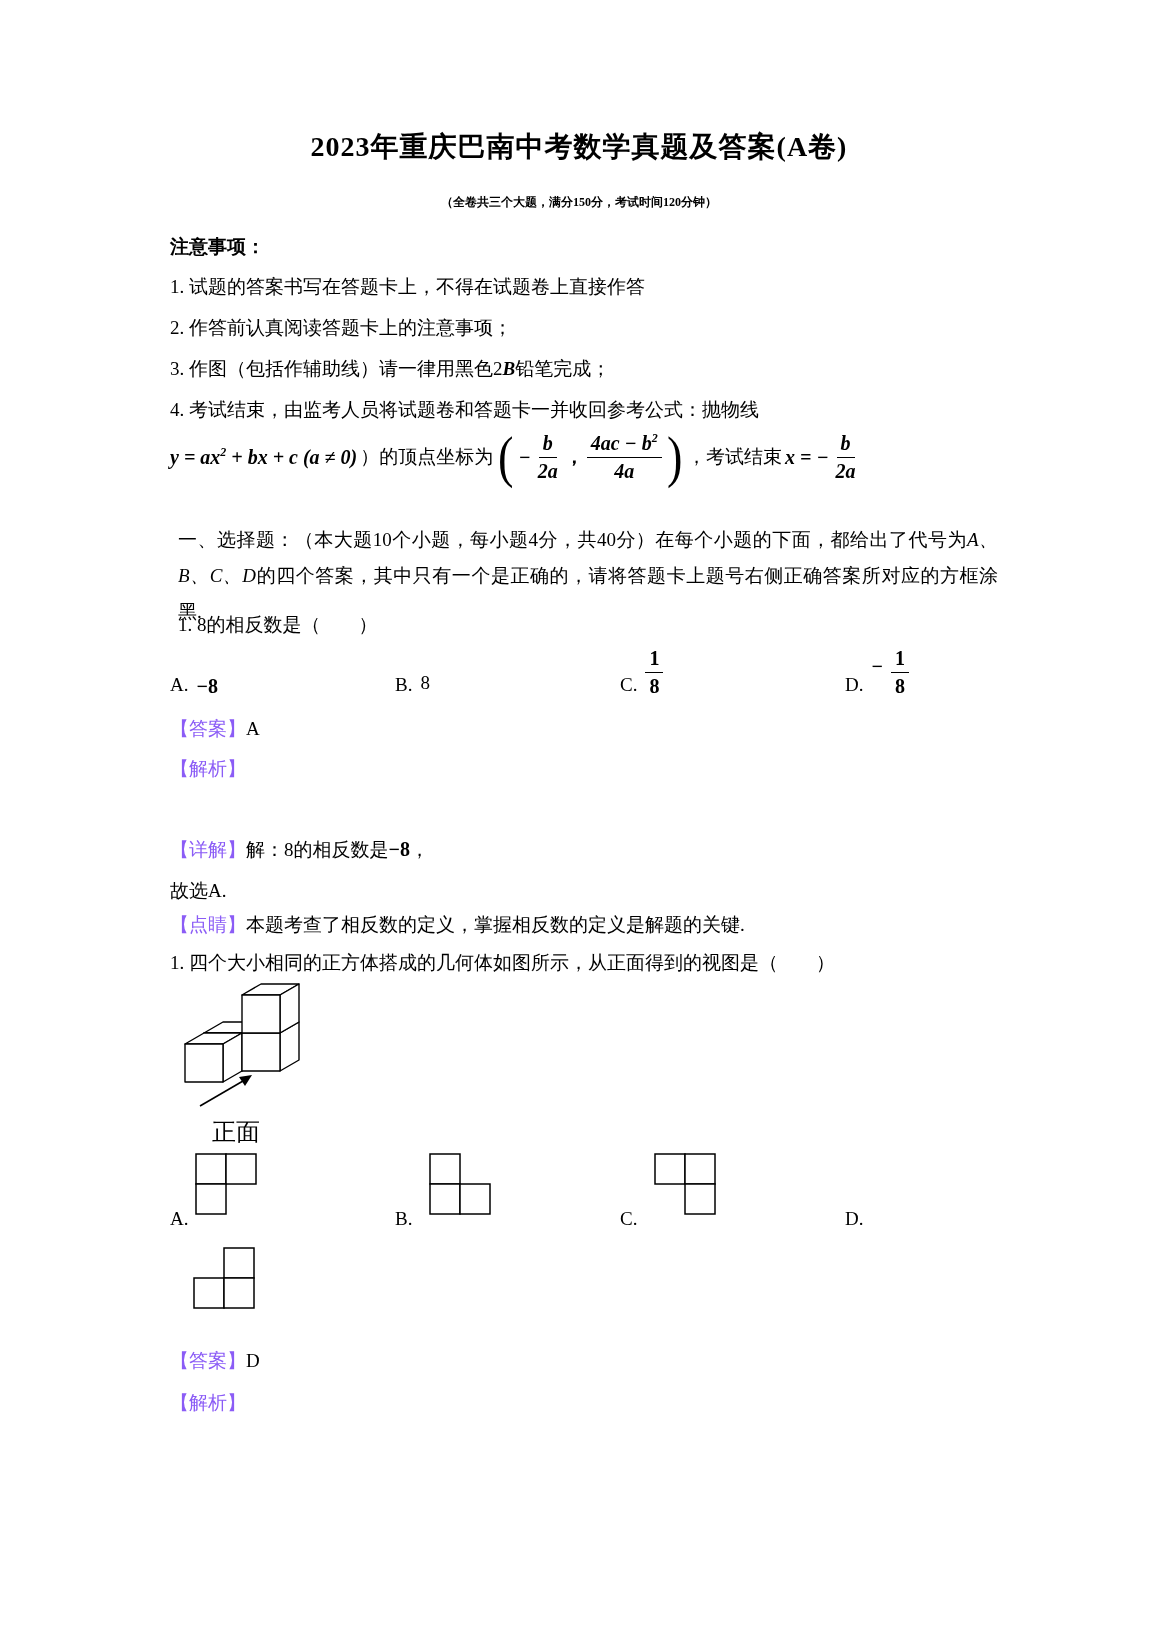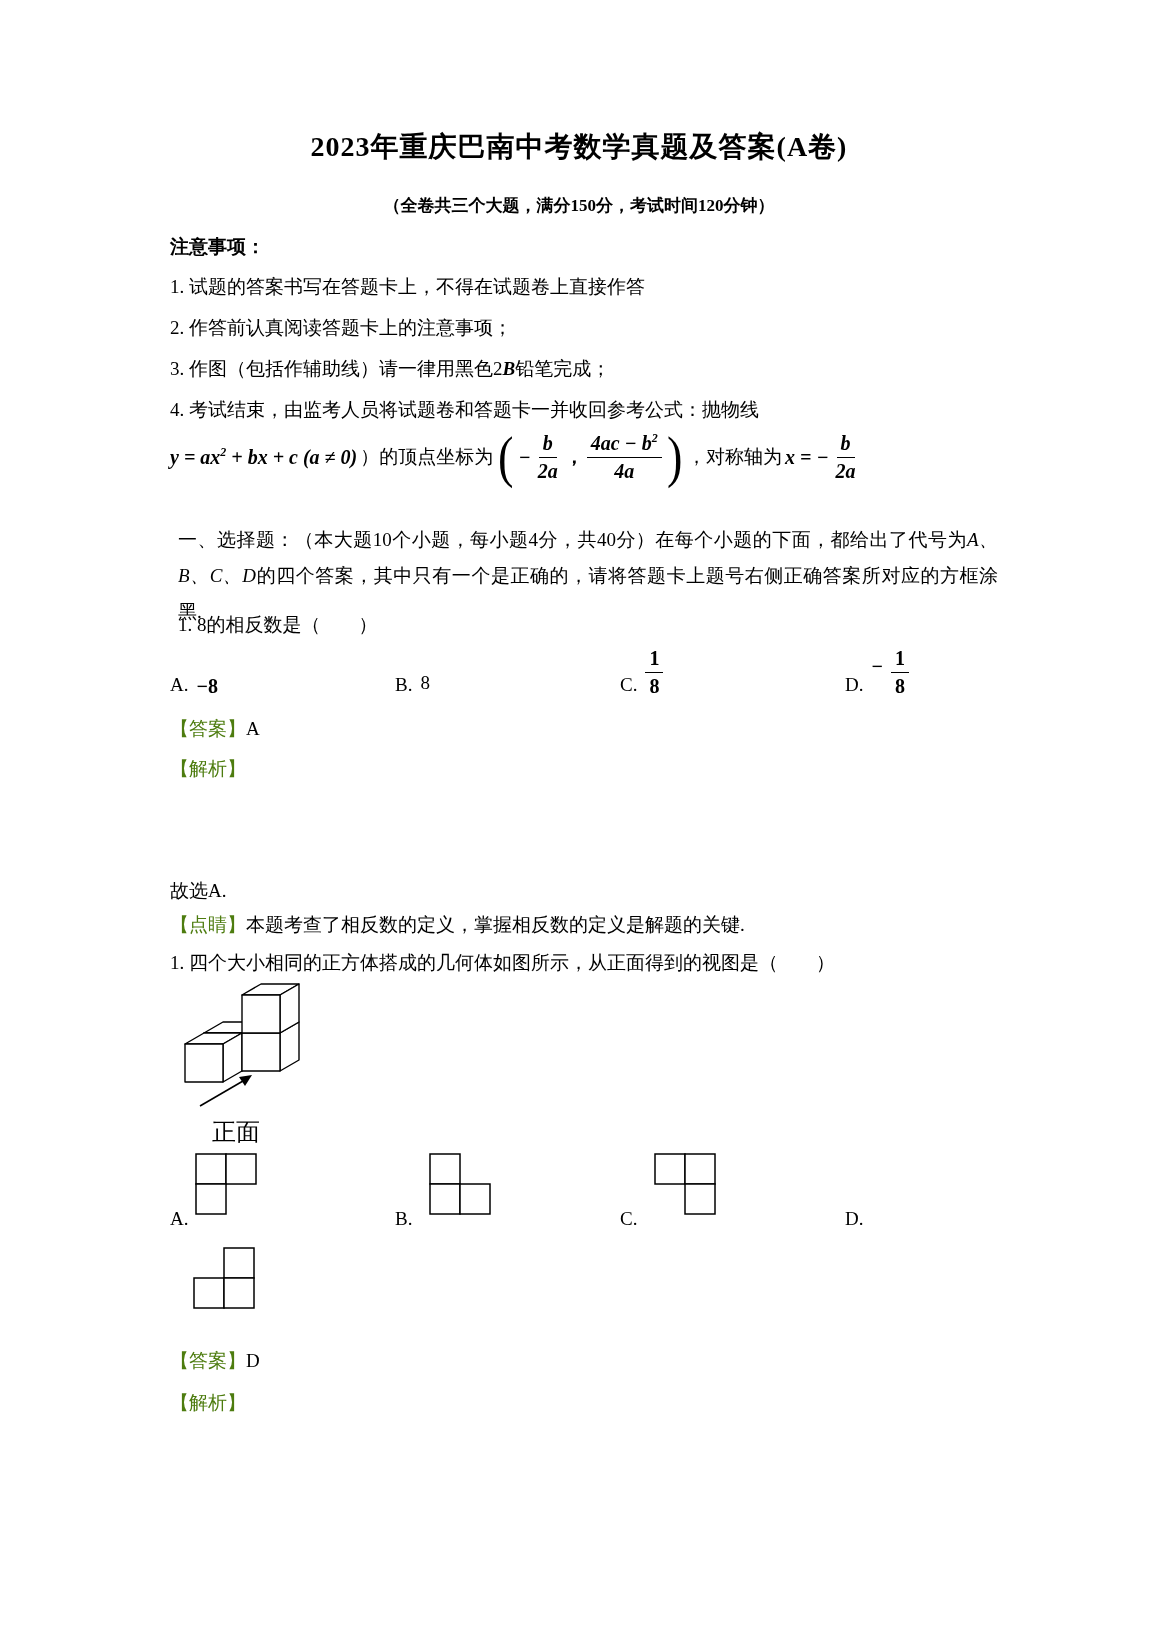--- a/index.html
+++ b/index.html
@@ -5,30 +5,30 @@
   html,body{margin:0;padding:0;}
   body{
     width:1158px;height:1638px;background:#ffffff;color:#000;
     font-family:"Liberation Serif","DejaVu Serif",serif;
   }
   .page{position:relative;width:1158px;height:1506px;background:#ffffff;overflow:hidden;}
   .abs{position:absolute;}
   .t19{font-size:19px;line-height:30px;}
   .bold{font-weight:700;}
   .title{left:0;width:100%;text-align:center;font-size:28px;font-weight:700;letter-spacing:1px;}
-  .subtitle{left:0;width:100%;text-align:center;font-size:17px;font-weight:700;}
+  .subtitle{left:0;width:100%;text-align:center;font-size:12px;font-weight:700;}
   .math{font-family:"Liberation Serif",serif;font-style:italic;font-weight:700;}
   .f20{font-size:20px;}
   sup{font-size:12px;}
   .formula-row{display:flex;align-items:center;gap:3px;height:74px;white-space:nowrap;}
   .frac{display:inline-flex;flex-direction:column;align-items:center;line-height:1.15;}
   .frac .num{border-bottom:1.5px solid #000;padding:0 4px 2px;}
   .frac .den{padding:2px 4px 0;}
   .bigparen{font-size:58px;font-weight:400;line-height:1;transform:scaleX(0.8);}
-  .tag{color:#4d7c0f;}
+  .tag{color:#8b5cf6;}
   .para{text-align:justify;line-height:36px;}
   .letters{font-style:italic;}
   .opt{position:absolute;bottom:2px;display:flex;align-items:flex-end;gap:8px;}
   .optlabel{font-size:19px;line-height:26px;}
   .midminus{margin-bottom:20px;}
   .figlabel{font-size:24px;}
 </style>
 </head>
 <body>
 
@@ -51,21 +51,21 @@
     <span class="frac math f20">
         <span class="num">b</span>
         <span class="den">2a</span>
       </span>
     <span class="t19 bold">，</span>
     <span class="frac math f20">
         <span class="num"><span>4ac − b</span><sup>2</sup></span>
         <span class="den">4a</span>
       </span>
     <span class="bigparen">)</span>
-    <span class="t19">，对称轴为</span>
+    <span class="t19">，考试结束</span>
     <span class="math f20">x = −</span>
     <span class="frac math f20">
         <span class="num">b</span>
         <span class="den">2a</span>
       </span>
   </div>
 
   <div class="abs t19 para" style="left:178px;top:498px;width:820px;margin-top:24px;"><span>一、选择题：（本大题10个小题，每小题4分，共40分）在每个小题的下面，都给出了代号为</span><span class="letters">A、B、C、D</span><span>的四个答案，其中只有一个是正确的，请将答题卡上题号右侧正确答案所对应的方框涂黑.</span></div>
 
   <div class="abs t19" style="left:170px;top:610px;margin-left:8px;">1. 8的相反数是（　　）</div>
@@ -91,20 +91,21 @@
         <span class="f20 bold midminus">−</span>
         <span class="frac f20 bold">
           <span class="num">1</span>
           <span class="den">8</span>
         </span>
       </div>
   </div>
 
   <div class="abs t19" style="left:170px;top:714px;"><span class="tag">【答案】</span><span>A</span></div>
   <div class="abs t19" style="left:170px;top:754px;"><span class="tag">【解析】</span></div>
+  <div class="abs t19" style="left:170px;top:834px;"><span class="tag">【详解】</span><span>解：8的相反数是</span><span class="bold f20">−8</span><span>，</span></div>
   <div class="abs t19" style="left:170px;top:876px;">故选A.</div>
   <div class="abs t19" style="left:170px;top:910px;"><span class="tag">【点睛】</span><span>本题考查了相反数的定义，掌握相反数的定义是解题的关键.</span></div>
 
   <div class="abs t19" style="left:170px;top:948px;">1. 四个大小相同的正方体搭成的几何体如图所示，从正面得到的视图是（　　）</div>
 
   <svg class="abs" style="left:166px;top:982px;" width="150" height="132" viewBox="0 0 150 132">
     <g fill="#ffffff" stroke="#000000" stroke-width="1.4" stroke-linejoin="round">
 
       <polygon points="38,51 76,51 95,40 57,40"></polygon>
       <rect x="38" y="51" width="38" height="38"></rect>

